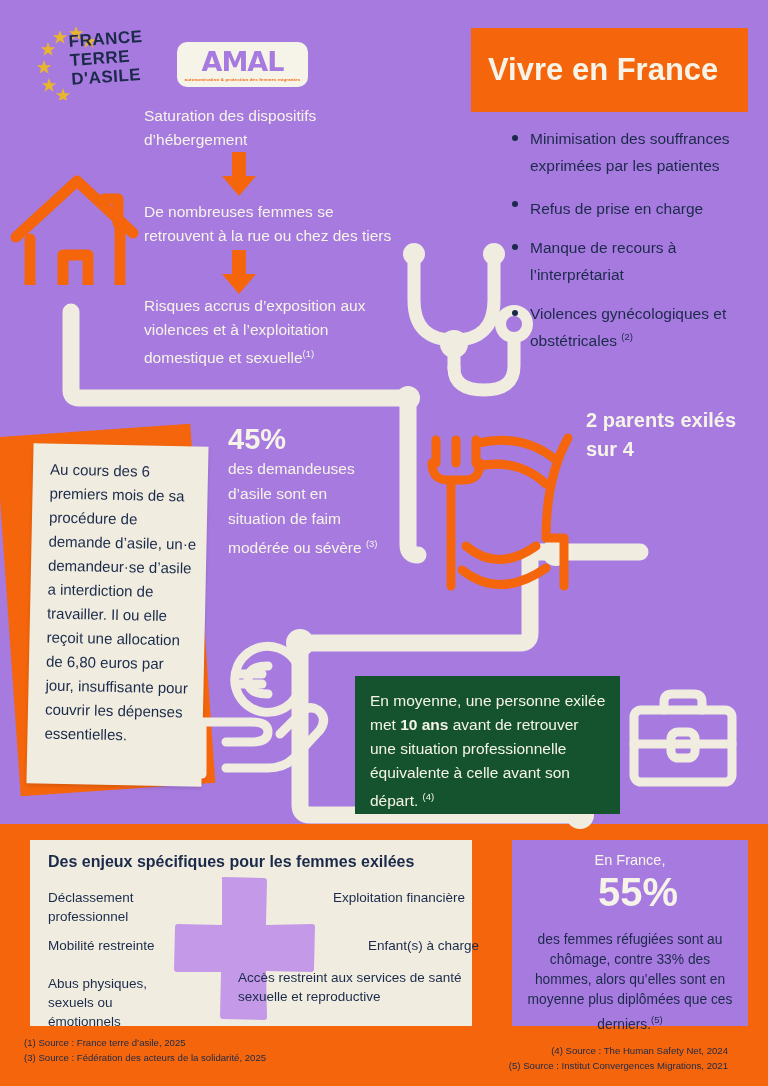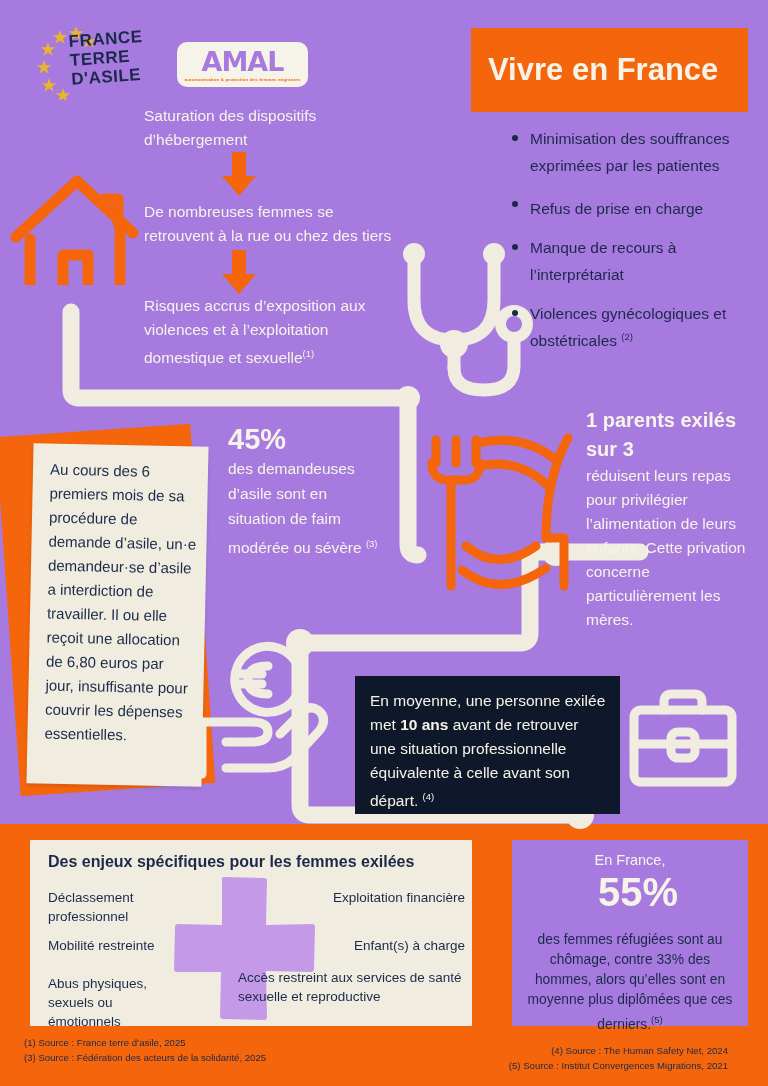--- a/index.html
+++ b/index.html
@@ -99,21 +99,21 @@
   .stat45 .sml{color:#f6f4e8;font-size:15.5px;line-height:25px;}
 
   
   .stat2p{position:absolute;left:586px;top:406px;width:168px;}
   .stat2p .big{color:#f6f4e8;font-size:20px;font-weight:bold;line-height:29px;}
   .stat2p .sml{color:#f6f4e8;font-size:15.5px;line-height:24px;}
 
   
   .box10{
     position:absolute;left:355px;top:676px;width:265px;height:138px;
-    background:#0f172a;
+    background:#14532d;
   }
   .box10 .t{
     position:absolute;left:15px;top:13px;width:238px;
     color:#f6f4e8;font-size:15.5px;line-height:24px;
   }
   .box10 b{font-weight:bold;}
 
   
   .panel-enjeux{
     position:absolute;left:30px;top:840px;width:442px;height:186px;
@@ -265,22 +265,21 @@
       <path d="M 33 63 L 33 168"></path>
       <path d="M 60 25 Q 105 15 138 42"></path>
       <path d="M 60 48 Q 100 40 128 66"></path>
       <path d="M 48 128 Q 80 155 118 128"></path>
       <path d="M 44 152 Q 82 182 128 150"></path>
       <path d="M 150 20 Q 128 60 128 120 L 146 120 L 146 168"></path>
     </g>
   </svg>
 
   <div class="stat2p">
-    <div class="big">1 parents exilés sur 3</div>
-    <div class="sml">réduisent leurs repas pour privilégier l’alimentation de leurs enfants. Cette privation concerne particulièrement les mères.</div>
+    <div class="big">2 parents exilés sur 4</div>
   </div>
 
   <svg class="icon" style="left:196px;top:618px;width:190px;height:180px;" viewBox="0 0 190 180">
     <g fill="none" stroke="#f0ede0" stroke-width="9" stroke-linecap="round" stroke-linejoin="round">
       <path d="M 82 30 A 33 33 0 1 0 84 92 A 33 33 0 0 0 82 30"></path>
       <path d="M 72 48 Q 52 48 52 62 Q 52 76 72 76"></path>
       <path d="M 44 56 L 66 56"></path>
       <path d="M 44 66 L 66 66"></path>
       <path d="M 8 104 L 55 104 Q 72 104 72 114 Q 72 124 55 124 L 30 124"></path>
       <path d="M 30 150 L 72 150 Q 88 150 98 140 L 124 112 Q 132 100 122 92 Q 112 86 104 96 L 84 116"></path>
@@ -303,21 +302,21 @@
 
   <div class="panel-enjeux">
     <h3>Des enjeux spécifiques pour les femmes exilées</h3>
     <svg class="cross" viewBox="0 0 148 148">
       <path fill="#c49ae8" d="M 52 4 Q 51 2 54 2 L 94 3 Q 97 3 97 6 L 96 50 L 142 49 Q 145 49 145 52 L 144 94 Q 144 97 141 97 L 96 96 L 97 142 Q 97 145 94 145 L 53 144 Q 50 144 50 141 L 51 97 L 7 97 Q 4 97 4 94 L 5 52 Q 5 49 8 49 L 52 50 Z"></path>
     </svg>
     <div class="enj" style="left:18px;top:48px;width:125px;">Déclassement professionnel</div>
     <div class="enj" style="left:18px;top:96px;width:120px;">Mobilité restreinte</div>
     <div class="enj" style="left:18px;top:134px;width:140px;">Abus physiques, sexuels ou émotionnels</div>
     <div class="enj" style="left:285px;top:48px;width:150px;text-align:right;">Exploitation financière</div>
-    <div class="enj" style="left:285px;top:96px;width:150px;text-align:right;">Enfant(s) à charge</div>
+    <div class="enj" style="left:299px;top:96px;width:150px;text-align:right;">Enfant(s) à charge</div>
     <div class="enj" style="left:208px;top:128px;width:228px;">Accès restreint aux services de santé sexuelle et reproductive</div>
   </div>
 
   <div class="box55">
     <div class="lead">En France,</div>
     <div class="big">55%</div>
     <div class="body"><span>des femmes réfugiées sont au chômage, contre 33% des hommes, alors qu’elles sont en moyenne plus diplômées que ces derniers.</span><span class="sup">(5)</span></div>
   </div>
 
   <div class="sources sources-left">

